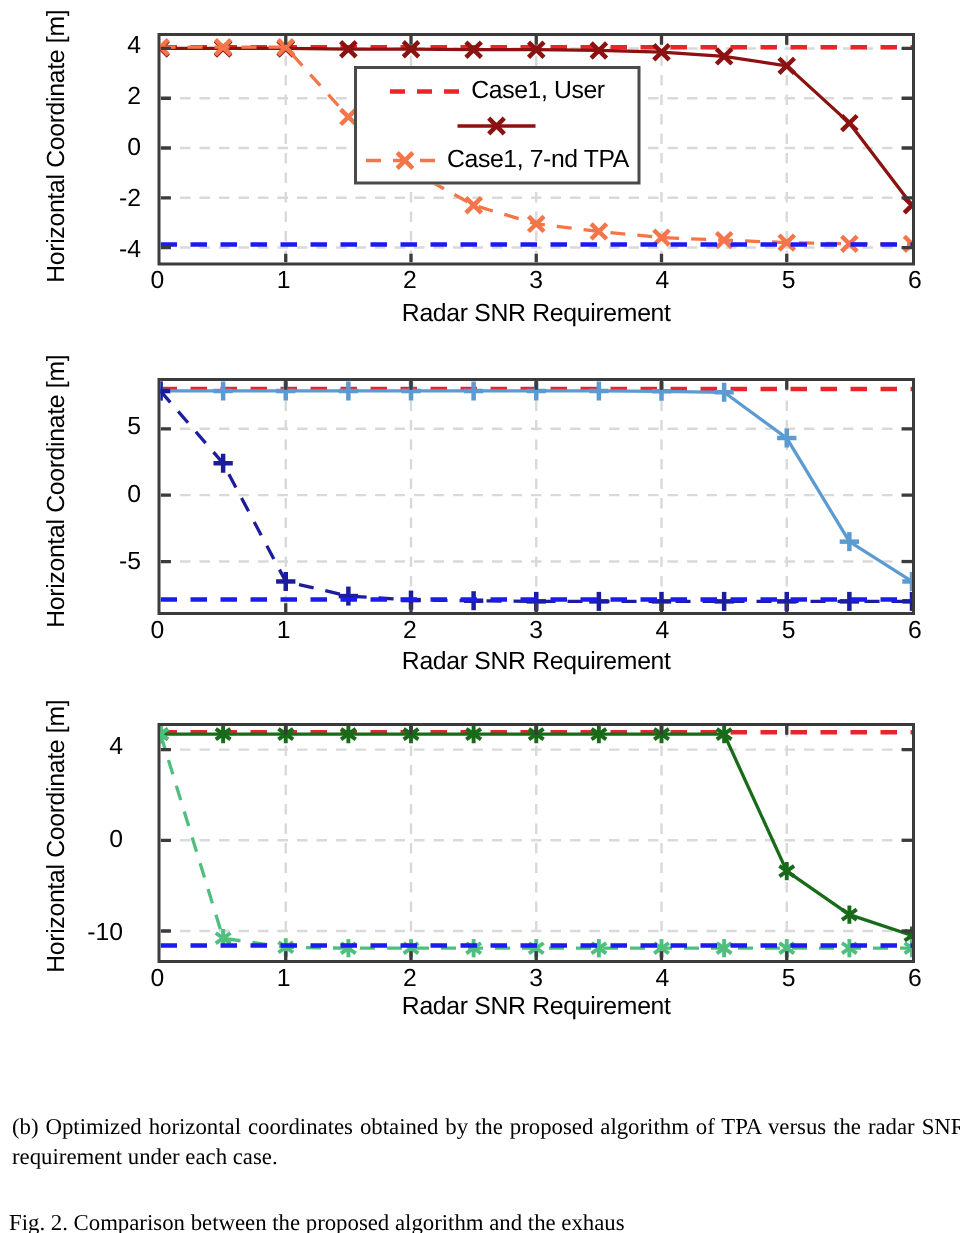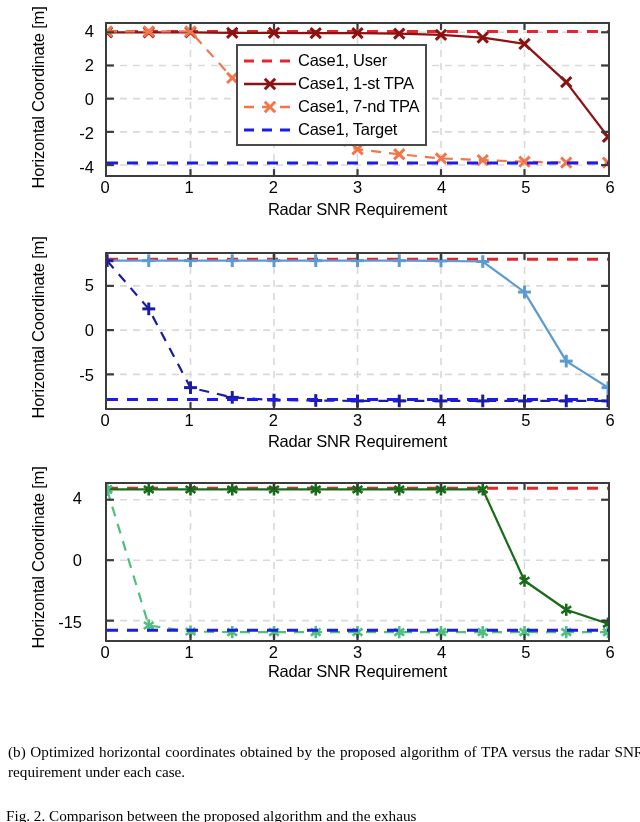--- a/index.html
+++ b/index.html
@@ -46,21 +46,21 @@
   #panel2 .yticklabels{left:52px;top:22px;height:158px;}
   #panel3 .yticklabels{left:40px;top:22px;height:160px;}
   .yticklabels span{position:absolute;right:4px;transform:translateY(-50%);}
 
   .legend{
     position:absolute;background:#fff;border:2.2px solid #4a4a4a;
     box-sizing:border-box;padding:3px 6px 3px 4px;
   }
   #legend1{left:236px;top:44px;}
   #legend2{left:248px;top:288px;}
-  .lgrow{display:flex;align-items:center;height:23px;white-space:nowrap;}
+  .lgrow{display:flex;align-items:center;height:23px;white-space:nowrap;justify-content:center;}
   .lgsample{width:56px;height:20px;position:relative;flex:0 0 56px;}
   .lgtext{font-size:16.5px;letter-spacing:-0.25px;}
 
   .caption{
     position:absolute;left:8px;top:742px;width:636px;
     font-family:"Liberation Serif",serif;font-size:15.2px;line-height:19.5px;
     text-align:justify;
   }
   .figcap{
     position:absolute;left:6px;top:806px;width:660px;
@@ -194,37 +194,30 @@
           <div class="lgtext">Case1, User</div>
         </div>
         <div class="lgrow">
           <div class="lgsample"><svg width="56" height="20" viewBox="0 0 56 20">
               <line x1="2" y1="10" x2="54" y2="10" stroke="#8c1111" stroke-width="2.4" stroke-linecap="butt"></line>
               <g>
                 <line x1="22.8" y1="4.8" x2="33.2" y2="15.2" stroke="#8c1111" stroke-width="3" stroke-linecap="butt" vector-effect="non-scaling-stroke"></line>
                 <line x1="22.8" y1="15.2" x2="33.2" y2="4.8" stroke="#8c1111" stroke-width="3" stroke-linecap="butt" vector-effect="non-scaling-stroke"></line>
               </g>
             </svg></div>
-          <div class="lgtext">Case1, 1-st TPA</div>
         </div>
         <div class="lgrow">
           <div class="lgsample"><svg width="56" height="20" viewBox="0 0 56 20">
               <line x1="2" y1="10" x2="54" y2="10" stroke="#f4754a" stroke-width="2.4" stroke-linecap="butt" stroke-dasharray="10 8"></line>
               <g>
                 <line x1="22.8" y1="4.8" x2="33.2" y2="15.2" stroke="#f4754a" stroke-width="3" stroke-linecap="butt" vector-effect="non-scaling-stroke"></line>
                 <line x1="22.8" y1="15.2" x2="33.2" y2="4.8" stroke="#f4754a" stroke-width="3" stroke-linecap="butt" vector-effect="non-scaling-stroke"></line>
               </g>
             </svg></div>
           <div class="lgtext">Case1, 7-nd TPA</div>
-        </div>
-        <div class="lgrow">
-          <div class="lgsample"><svg width="56" height="20" viewBox="0 0 56 20">
-              <line x1="2" y1="10" x2="54" y2="10" stroke="#1b1bef" stroke-width="3" stroke-linecap="butt" stroke-dasharray="10 8"></line>
-            </svg></div>
-          <div class="lgtext">Case1, Target</div>
         </div>
       </div>
   </div>
 
   <div class="panel" id="panel2">
     <div class="ylabel">Horizontal Coordinate [m]</div>
     <div class="yticklabels" id="yt2">
         <span style="top: 123.494px;">-5</span>
         <span style="top: 78.092px;">0</span>
         <span style="top: 32.6897px;">5</span>
@@ -359,21 +352,21 @@
               <line x1="2" y1="10" x2="54" y2="10" stroke="#1b1bef" stroke-width="3" stroke-linecap="butt" stroke-dasharray="10 8"></line>
             </svg></div>
           <div class="lgtext">Case2, Target</div>
         </div>
       </div>
   </div>
 
   <div class="panel" id="panel3">
     <div class="ylabel">Horizontal Coordinate [m]</div>
     <div class="yticklabels" id="yt3">
-        <span style="top: 140.155px;">-15</span>
+        <span style="top: 140.155px;">-10</span>
         <span style="top: 78.1395px;">0</span>
         <span style="top: 16.124px;">4</span>
       </div>
     <div class="plotbox" id="plot3">
       <svg class="svgwrap" id="svg3" viewBox="0 0 505 160" preserveAspectRatio="none">
           <line x1="84.16666666666666" y1="0" x2="84.16666666666666" y2="160" stroke="#d9d9d9" stroke-width="1.6" stroke-dasharray="7 6" vector-effect="non-scaling-stroke"></line>
           <line x1="168.33333333333331" y1="0" x2="168.33333333333331" y2="160" stroke="#d9d9d9" stroke-width="1.6" stroke-dasharray="7 6" vector-effect="non-scaling-stroke"></line>
           <line x1="252.5" y1="0" x2="252.5" y2="160" stroke="#d9d9d9" stroke-width="1.6" stroke-dasharray="7 6" vector-effect="non-scaling-stroke"></line>
           <line x1="336.66666666666663" y1="0" x2="336.66666666666663" y2="160" stroke="#d9d9d9" stroke-width="1.6" stroke-dasharray="7 6" vector-effect="non-scaling-stroke"></line>
           <line x1="420.83333333333337" y1="0" x2="420.83333333333337" y2="160" stroke="#d9d9d9" stroke-width="1.6" stroke-dasharray="7 6" vector-effect="non-scaling-stroke"></line>

